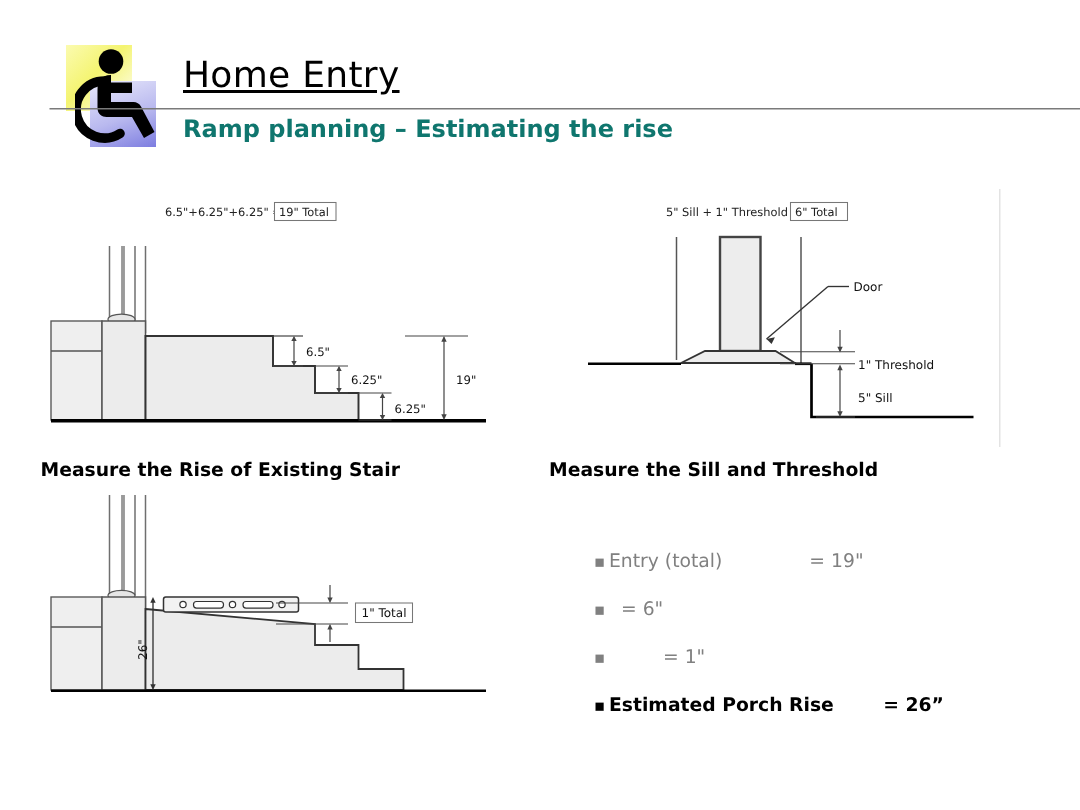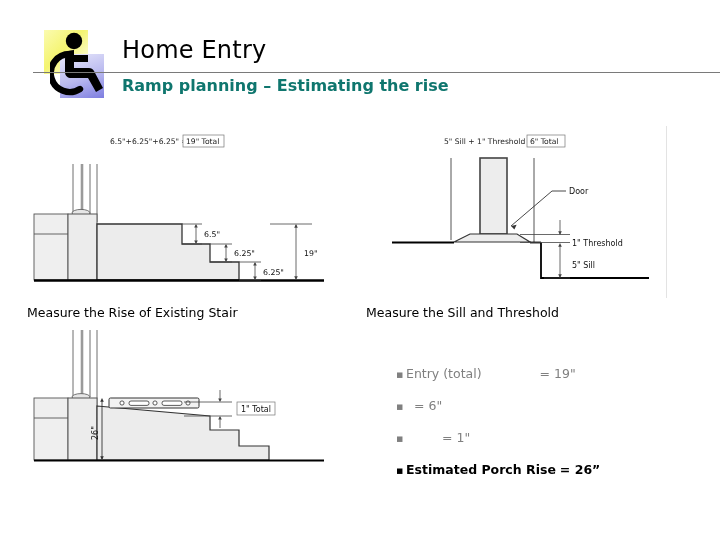--- a/index.html
+++ b/index.html
@@ -25,37 +25,38 @@
     position:absolute;left:16px;top:24px;width:44px;height:44px;
     background:linear-gradient(160deg,#e9e9fb 0%,#b9b9ef 55%,#7d7de0 100%);
   }
   .logo svg{position:absolute;left:6px;top:2px;}
 
   .title{
     position:absolute;left:122px;top:36px;
     font-size:24px;letter-spacing:.2px;color:#000;
     font-family:"DejaVu Sans", sans-serif;
     font-weight:400;
+    text-decoration:underline;
   }
   .hrule{
     position:absolute;left:33px;top:72px;width:687px;height:1px;
     background:#7a7a7a;
   }
   .subtitle{
     position:absolute;left:122px;top:76px;
     font-size:16px;color:#0f766e;font-weight:600;
     font-family:"DejaVu Sans", sans-serif;
   }
 
   
   .fig{position:absolute;background:#fff;}
   .fig svg{display:block;}
   .caption{
     position:absolute;font-size:12.5px;color:#000;
-    font-family:"DejaVu Sans", sans-serif;white-space:nowrap;
+    font-family:"DejaVu Sans", sans-serif;white-space:nowrap;font-weight:bold;
   }
 
   #fig1{left:24px;top:126px;width:336px;height:172px;}
   #cap1{left:27px;top:305px;}
   #fig2{left:384px;top:126px;width:282px;height:172px;border-right:1px solid #e3e3e3;}
   #cap2{left:366px;top:305px;}
   #fig3{left:24px;top:322px;width:336px;height:166px;}
   #cap3{left:27px;top:492px;}
 
   
@@ -241,18 +242,18 @@
     </div>
 
     <div class="bline dim">
       <span class="dot">▪</span>
       <span class="val" style="margin-left:36px;">=  1"</span>
     </div>
 
     <div class="bline strong">
       <span class="dot">▪</span>
       <span class="lbl">Estimated Porch Rise</span>
-      <span class="val" style="margin-left:4px;">= 26”</span>
+      <span class="val" style="margin-left:33px;">= 26”</span>
     </div>
 
   </div>
 
 </div>
 
 </body></html>

